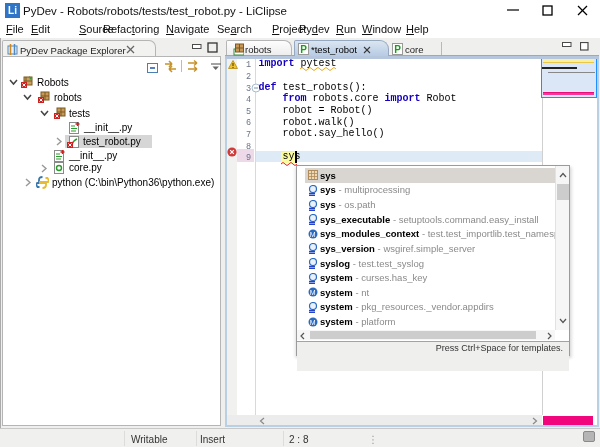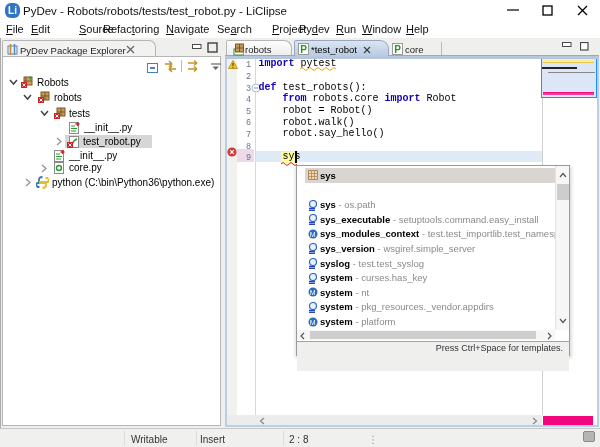--- a/index.html
+++ b/index.html
@@ -14,21 +14,21 @@
 .prow.psel { background:#d9d6d2; }
 .picon { position:absolute; left:3px; top:2px; width:10px; height:11px; }
 .ptext { position:absolute; left:15px; top:1.5px; white-space:nowrap; }
 .kw { color:#1500c0; font-weight:bold; }
 .sb { position:absolute; top:5px; }
 </style>
 </head>
 <body>
 
 <div class="abs" style="left:0;top:0;width:600px;height:22px;background:#fff;"></div>
-<div class="abs" style="left:5px;top:3px;width:15px;height:15px;background:#2e75c8;border-radius:6px;color:#fff;font-size:10px;font-weight:bold;text-align:center;line-height:15px;">Li</div>
+<div class="abs" style="left:5px;top:3px;width:15px;height:15px;background:#2e75c8;border-radius:0;color:#fff;font-size:10px;font-weight:bold;text-align:center;line-height:15px;">Li</div>
 <div class="abs" style="left:23px;top:4.5px;font-size:11.5px;color:#111;">PyDev - Robots/robots/tests/test_robot.py - LiClipse</div>
 <svg class="abs" style="left:506px;top:6px;" width="14" height="8">
     <line x1="1" y1="4" x2="13" y2="4" stroke="#000" stroke-width="1.2"></line>
   </svg>
 <svg class="abs" style="left:542px;top:5px;" width="11" height="11">
     <rect x="1" y="1" width="9" height="9" fill="none" stroke="#000" stroke-width="1.3"></rect>
   </svg>
 <svg class="abs" style="left:577px;top:5px;" width="11" height="11">
     <line x1="1" y1="1" x2="10" y2="10" stroke="#000" stroke-width="1.3"></line>
     <line x1="10" y1="1" x2="1" y2="10" stroke="#000" stroke-width="1.3"></line>
@@ -272,20 +272,27 @@
 <div class="abs" style="left:583px;top:431px;width:12px;height:11px;background:#b5b5b5;border-radius:2px;border:1px solid #8a8a8a;"></div>
 
 <div class="abs" style="left:296px;top:164.5px;width:274px;height:191px;background:#fff;border:1px solid #9b9b9b;box-shadow:-1px 2px 3px rgba(0,0,0,0.12), 2px 2px 3px rgba(0,0,0,0.12);">
   <div class="prow psel" style="top:2.8px;">
     <svg class="picon" viewBox="0 0 10 11">
         <rect x="0.5" y="0.5" width="9" height="9" fill="#eed9b6" stroke="#b08a58"></rect>
         <path d="M3.5 0.5 v9 M6.5 0.5 v9 M0.5 3.5 h9 M0.5 6.5 h9" stroke="#b08a58" stroke-width="0.8"></path>
       </svg>
     <span class="ptext"><b>sys</b></span>
   </div>
+  <div class="prow" style="top:17.4px;">
+    <svg class="picon" viewBox="0 0 10 11">
+        <circle cx="5" cy="4" r="3.5" fill="#eaf1fa" stroke="#2a6abf" stroke-width="1.2"></circle>
+        <path d="M1 8.6 h6 M1 10.6 h6" stroke="#2244cc" stroke-width="1.5"></path>
+      </svg>
+    <span class="ptext"><b>sys</b><span class="mod"> - multiprocessing</span></span>
+  </div>
   <div class="prow" style="top:32.0px;">
     <svg class="picon" viewBox="0 0 10 11">
         <circle cx="5" cy="4" r="3.5" fill="#eaf1fa" stroke="#2a6abf" stroke-width="1.2"></circle>
         <path d="M1 8.6 h6 M1 10.6 h6" stroke="#2244cc" stroke-width="1.5"></path>
       </svg>
     <span class="ptext"><b>sys</b><span class="mod"> - os.path</span></span>
   </div>
   <div class="prow" style="top:46.7px;">
     <svg class="picon" viewBox="0 0 10 11">
         <circle cx="5" cy="4" r="3.5" fill="#eaf1fa" stroke="#2a6abf" stroke-width="1.2"></circle>

